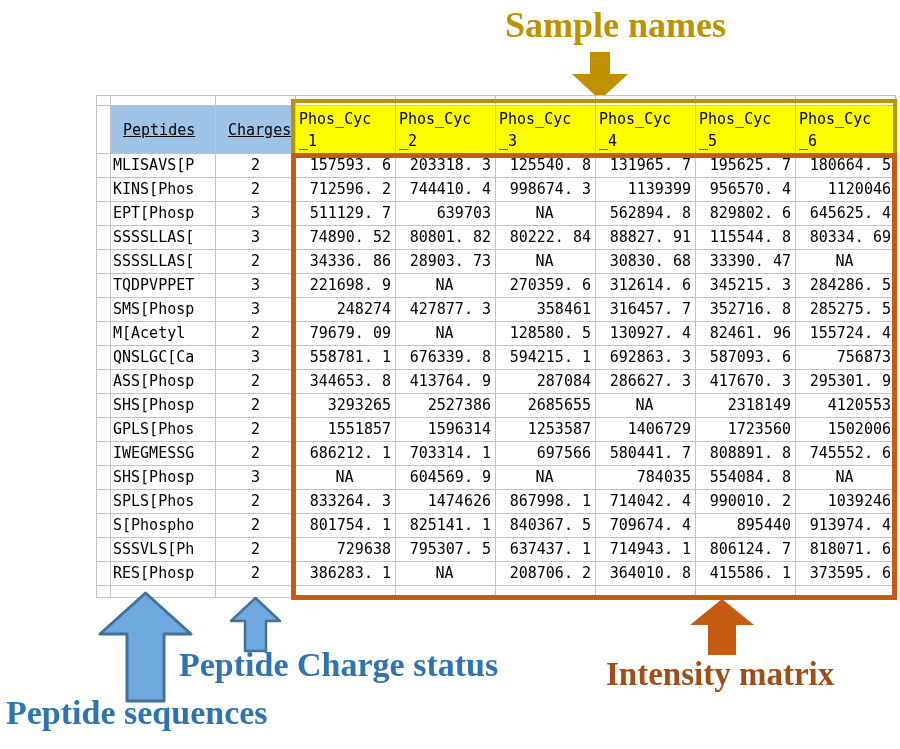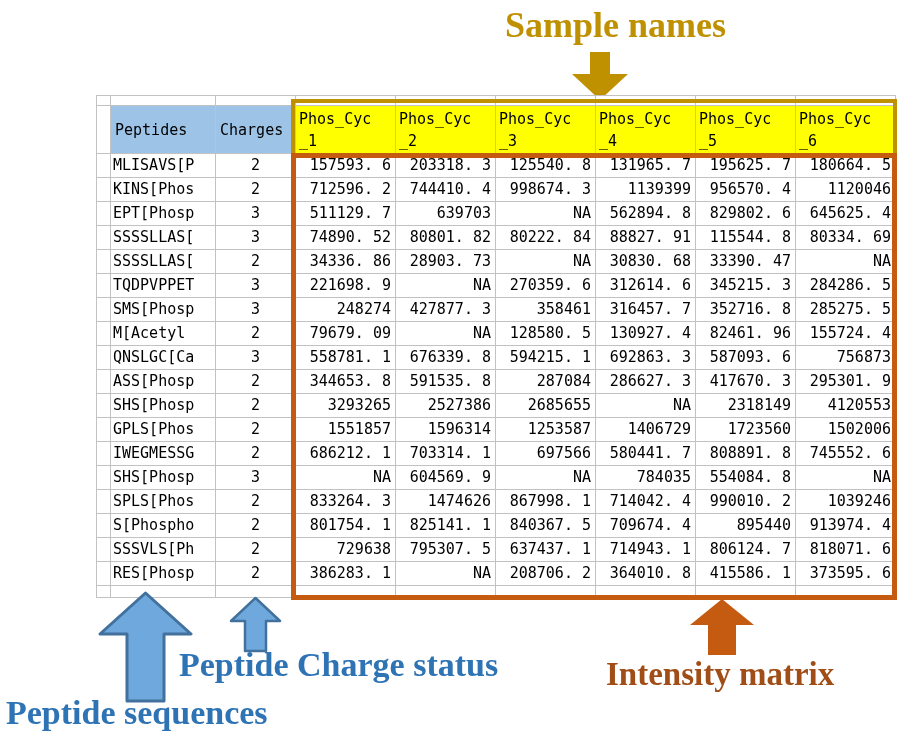--- a/index.html
+++ b/index.html
@@ -31,30 +31,30 @@
     font-family:"DejaVu Sans Mono","Liberation Mono",monospace;
     font-size:15px;color:#000;
   }
   .cell{
     border-right:1px solid var(--grid-line);
     border-bottom:1px solid var(--grid-line);
     box-sizing:border-box;overflow:hidden;white-space:nowrap;
   }
   .cell.hdr-blue{
     background:var(--blue-header);
-    display:flex;align-items:center;padding-left:4px;
+    display:flex;align-items:center;padding-left:12px;text-decoration:underline;
   }
   .cell.hdr-yellow{
     background:var(--yellow-header);
     padding:2px 0 0 3px;line-height:22px;
   }
   .cell.peptide{padding-left:2px;line-height:23px;}
   .cell.charge{text-align:center;line-height:23px;}
   .cell.val{text-align:right;padding-right:4px;line-height:23px;}
-  .cell.val.na{text-align:right;padding-left:2px;}
+  .cell.val.na{text-align:center;padding-left:2px;}
   
   .hdr-outline{
     position:absolute;left:291px;top:99px;width:606px;height:58px;
     box-sizing:border-box;border:4px solid var(--header-border);
     pointer-events:none;
   }
   .matrix-outline{
     position:absolute;left:291px;top:153px;width:606px;height:447px;
     box-sizing:border-box;border:5px solid var(--matrix-border);
     pointer-events:none;
@@ -197,21 +197,21 @@
     <div class="cell val">558781. 1</div>
     <div class="cell val">676339. 8</div>
     <div class="cell val">594215. 1</div>
     <div class="cell val">692863. 3</div>
     <div class="cell val">587093. 6</div>
     <div class="cell val">756873</div>
     <div class="cell "></div>
     <div class="cell peptide">ASS[Phosp</div>
     <div class="cell charge">2</div>
     <div class="cell val">344653. 8</div>
-    <div class="cell val">591535. 8</div>
+    <div class="cell val">413764. 9</div>
     <div class="cell val">287084</div>
     <div class="cell val">286627. 3</div>
     <div class="cell val">417670. 3</div>
     <div class="cell val">295301. 9</div>
     <div class="cell "></div>
     <div class="cell peptide">SHS[Phosp</div>
     <div class="cell charge">2</div>
     <div class="cell val">3293265</div>
     <div class="cell val">2527386</div>
     <div class="cell val">2685655</div>

